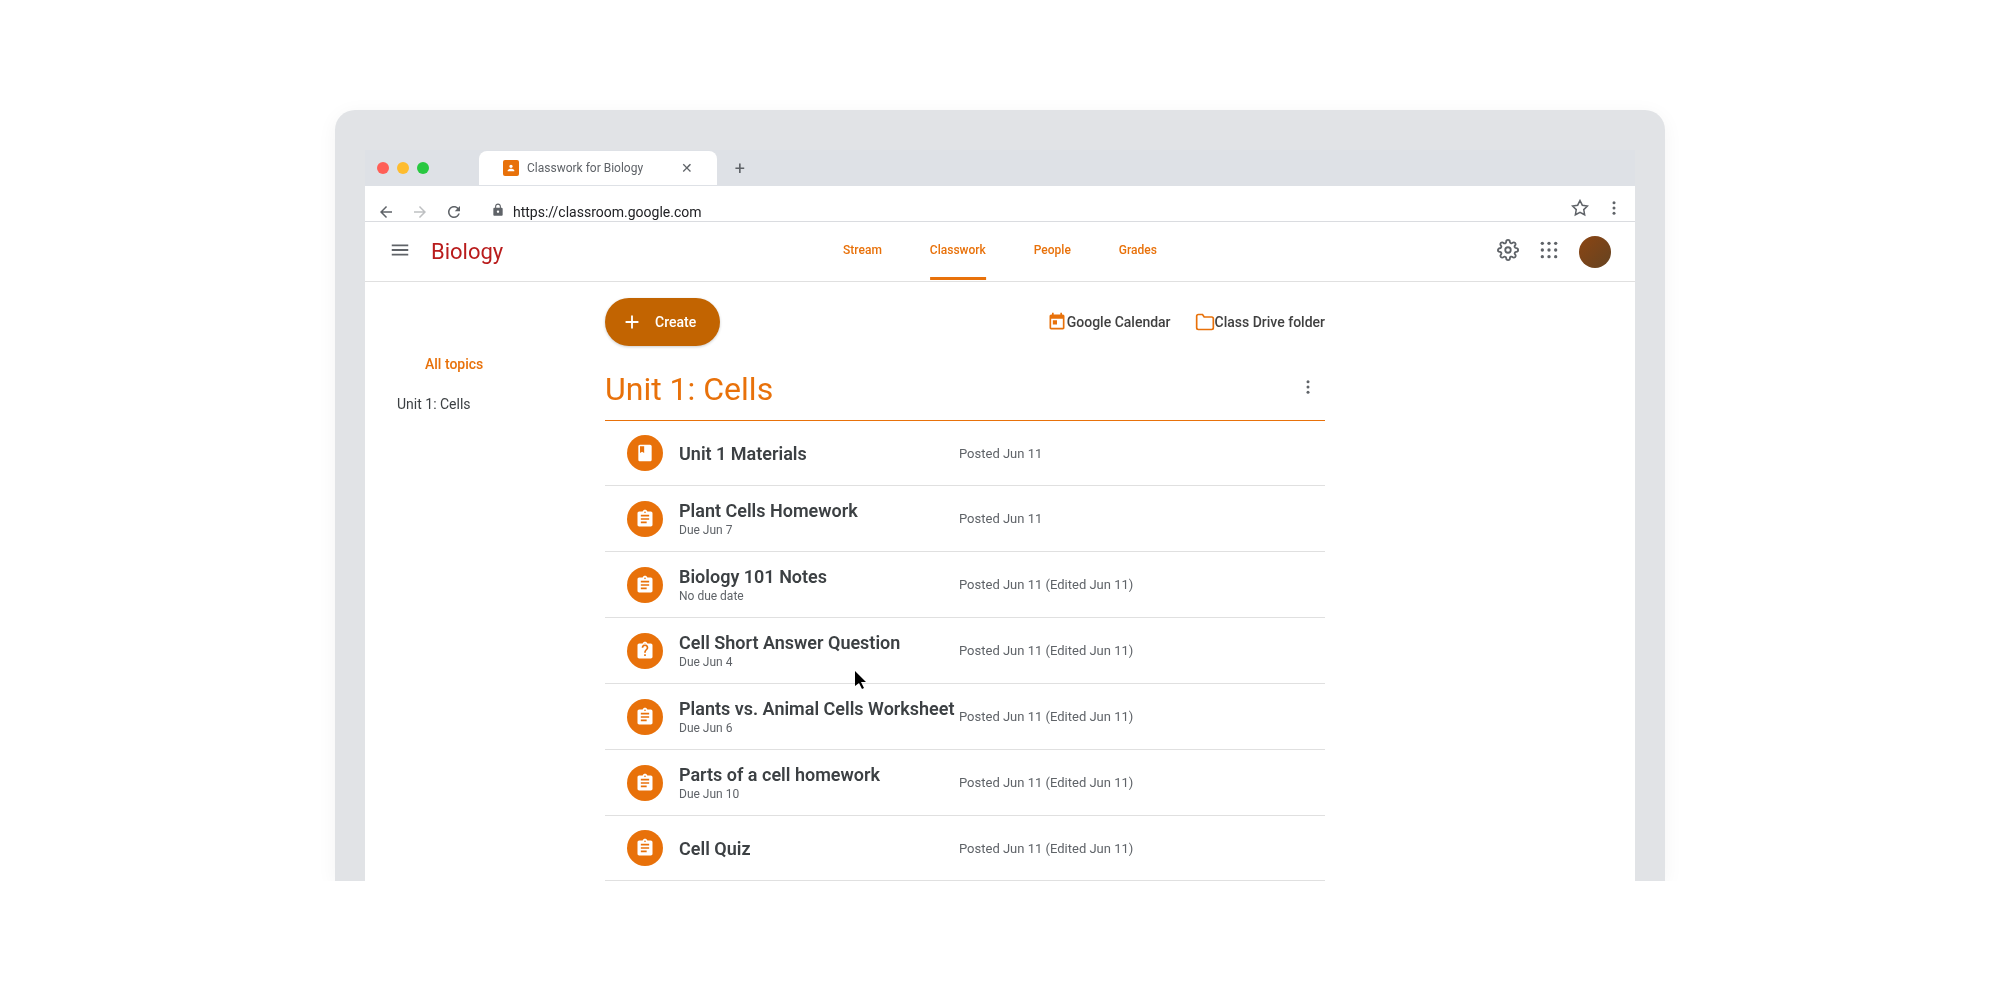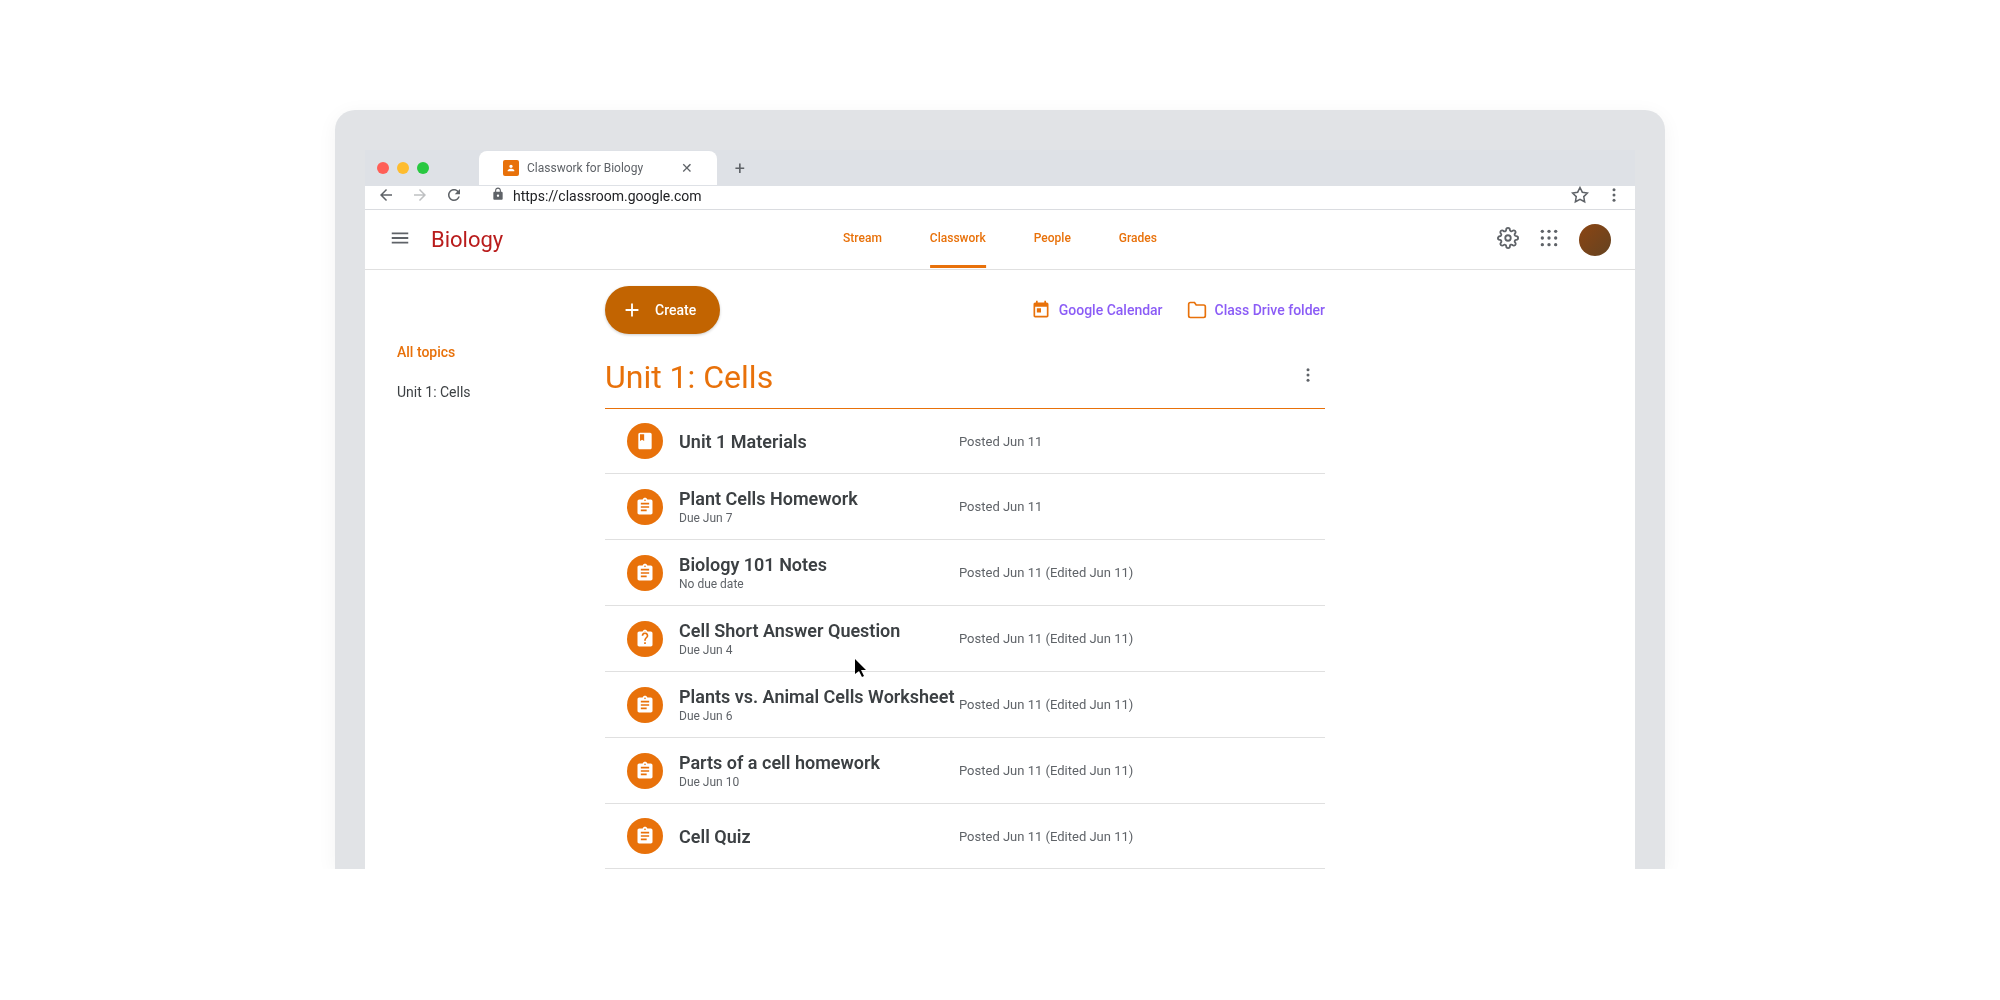--- a/index.html
+++ b/index.html
@@ -10,46 +10,46 @@
 .traffic-lights { display: flex; gap: 8px; margin-right: 50px; }
 .tl { width: 12px; height: 12px; border-radius: 50%; }
 .tl-red { background: #ff5f57; }
 .tl-yellow { background: #febc2e; }
 .tl-green { background: #28c840; }
 .tab { background: #fff; height: 34px; display: flex; align-items: center; padding: 0 24px; border-radius: 8px 8px 0 0; gap: 8px; font-size: 12px; color: #5f6368; }
 .tab-favicon { width: 16px; height: 16px; background: #e8710a; border-radius: 2px; display: flex; align-items: center; justify-content: center; }
 .tab-favicon svg { width: 10px; height: 10px; fill: #fff; }
 .tab-close { color: #5f6368; font-size: 14px; margin-left: 30px; cursor: pointer; }
 .new-tab { color: #5f6368; font-size: 18px; margin-left: 18px; cursor: pointer; }
-.address-bar { background: #fff; height: 24px; display: flex; align-items: flex-start; padding: 0 12px; border-bottom: 1px solid #dadce0; gap: 16px; }
+.address-bar { background: #fff; height: 36px; display: flex; align-items: flex-end; padding: 0 12px; border-bottom: 1px solid #dadce0; gap: 16px; }
 .nav-btn { color: #5f6368; cursor: pointer; display: flex; align-items: center; }
 .nav-btn.disabled { opacity: 0.4; }
 .url-bar { flex: 1; display: flex; align-items: center; gap: 8px; padding: 0 12px; }
 .lock-icon { color: #5f6368; }
 .url-text { color: #202124; font-size: 14px; }
 .star-icon { color: #5f6368; margin-left: auto; }
 .kebab { color: #5f6368; }
 .app-header { height: 60px; display: flex; align-items: center; padding: 0 24px; border-bottom: 1px solid #e0e0e0; }
 .menu-btn { color: #5f6368; cursor: pointer; margin-right: 20px; }
 .class-name { font-size: 22px; color: #b91c1c; font-weight: 400; }
 .nav-tabs { display: flex; gap: 48px; margin: 0 auto; position: absolute; left: 50%; transform: translateX(-50%); }
 .nav-tab { color: #e8710a; font-size: 12px; font-weight: 500; cursor: pointer; padding: 20px 0; border-bottom: 3px solid transparent; }
 .nav-tab.active { border-bottom-color: #e8710a; }
 .header-right { margin-left: auto; display: flex; align-items: center; gap: 20px; }
 .icon-btn { color: #5f6368; cursor: pointer; }
 .avatar { width: 32px; height: 32px; border-radius: 50%; background: linear-gradient(135deg, #8b4513, #654321); }
 .main-content { display: flex; padding: 16px 24px 0 24px; position: relative; }
 .sidebar { width: 200px; padding-top: 48px; }
-.topic-link { color: #e8710a; font-size: 14px; font-weight: 500; padding: 10px 8px; cursor: pointer; }
+.topic-link { color: #e8710a; font-size: 14px; font-weight: 500; padding: 10px 8px; cursor: pointer; margin-left: 28px; }
 .topic-item { color: #3c4043; font-size: 14px; padding: 14px 8px; cursor: pointer; }
 .content-area { flex: 1; max-width: 720px; margin-left: 16px; }
 .action-bar { display: flex; align-items: center; margin-bottom: 24px; }
 .create-btn { background: #c26401; color: #fff; border: none; border-radius: 24px; padding: 0 24px 0 16px; height: 48px; display: flex; align-items: center; gap: 12px; font-size: 14px; font-weight: 500; cursor: pointer; box-shadow: 0 1px 3px rgba(0,0,0,0.2); }
 .action-links { margin-left: auto; display: flex; gap: 24px; }
-.action-link { color: #8b5cf6; font-size: 14px; font-weight: 500; display: flex; align-items: center; gap: 8px; cursor: pointer; }
+.action-link { color: #404040; font-size: 14px; font-weight: 500; display: flex; align-items: center; cursor: pointer; }
 .section-header { display: flex; align-items: center; justify-content: space-between; border-bottom: 1px solid #e8710a; padding-bottom: 12px; margin-bottom: 0; }
 .section-title { color: #e8710a; font-size: 32px; font-weight: 400; }
 .section-more { color: #5f6368; cursor: pointer; padding: 8px; }
 .assignment-list { }
 .assignment-row { display: flex; align-items: center; padding: 14px 0 14px 22px; border-bottom: 1px solid #e0e0e0; cursor: pointer; }
 .assignment-icon { width: 36px; height: 36px; border-radius: 50%; background: #e8710a; display: flex; align-items: center; justify-content: center; margin-right: 16px; flex-shrink: 0; }
 .assignment-icon svg { width: 20px; height: 20px; fill: #fff; }
 .assignment-info { flex: 0 0 280px; }
 .assignment-title { color: #3c4043; font-size: 18px; font-weight: 600; }
 .assignment-due { color: #5f6368; font-size: 12px; margin-top: 2px; }

